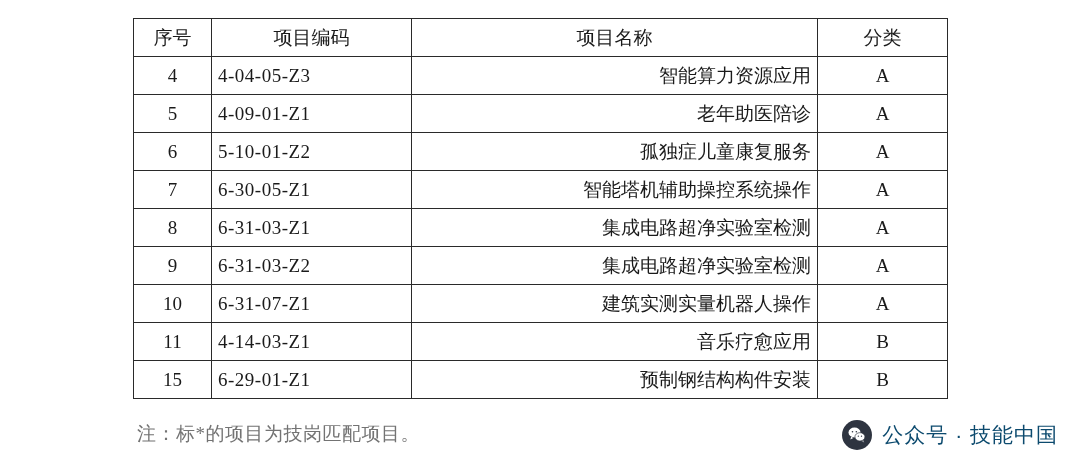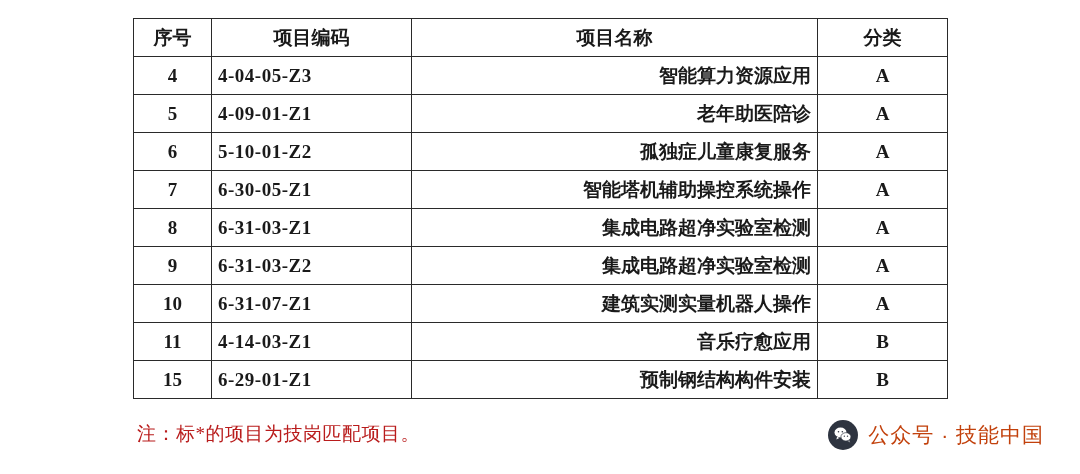--- a/index.html
+++ b/index.html
@@ -26,21 +26,21 @@
     top: 18px;
     width: 814px;
   }
   table.data-table {
     border-collapse: collapse;
     width: 814px;
     table-layout: fixed;
   }
   table.data-table td, table.data-table th {
     border: 1px solid #2a2a2a;
-    font-weight: bold;
+    font-weight: normal;
     font-size: 19px;
     height: 38px;
     padding: 4px 6px;
     box-sizing: border-box;
   }
   thead th {
     font-weight: bold;
     font-size: 20px;
     text-align: center;
     height: 42px;
@@ -51,31 +51,31 @@
   col.c-cat { width: 130px; }
   td.seq { text-align: center; }
   td.code { text-align: left; letter-spacing: 0.5px; }
   td.name { text-align: right; padding-left: 12px; }
   td.cat { text-align: center; }
   .note {
     position: absolute;
     left: 137px;
     top: 421px;
     font-size: 19px;
-    color: #b91c1c;
+    color: #737373;
     letter-spacing: 0.5px;
   }
   .watermark {
     position: absolute;
-    right: 36px;
+    right: 22px;
     top: 420px;
     display: flex;
     align-items: center;
     gap: 10px;
-    color: #c2410c;
+    color: #0c4a6e;
     font-family: "Liberation Sans", "DejaVu Sans", sans-serif;
     font-size: 21px;
     letter-spacing: 1px;
   }
   .wm-badge {
     width: 30px;
     height: 30px;
     border-radius: 50%;
     background: #2e3440;
     display: inline-flex;

